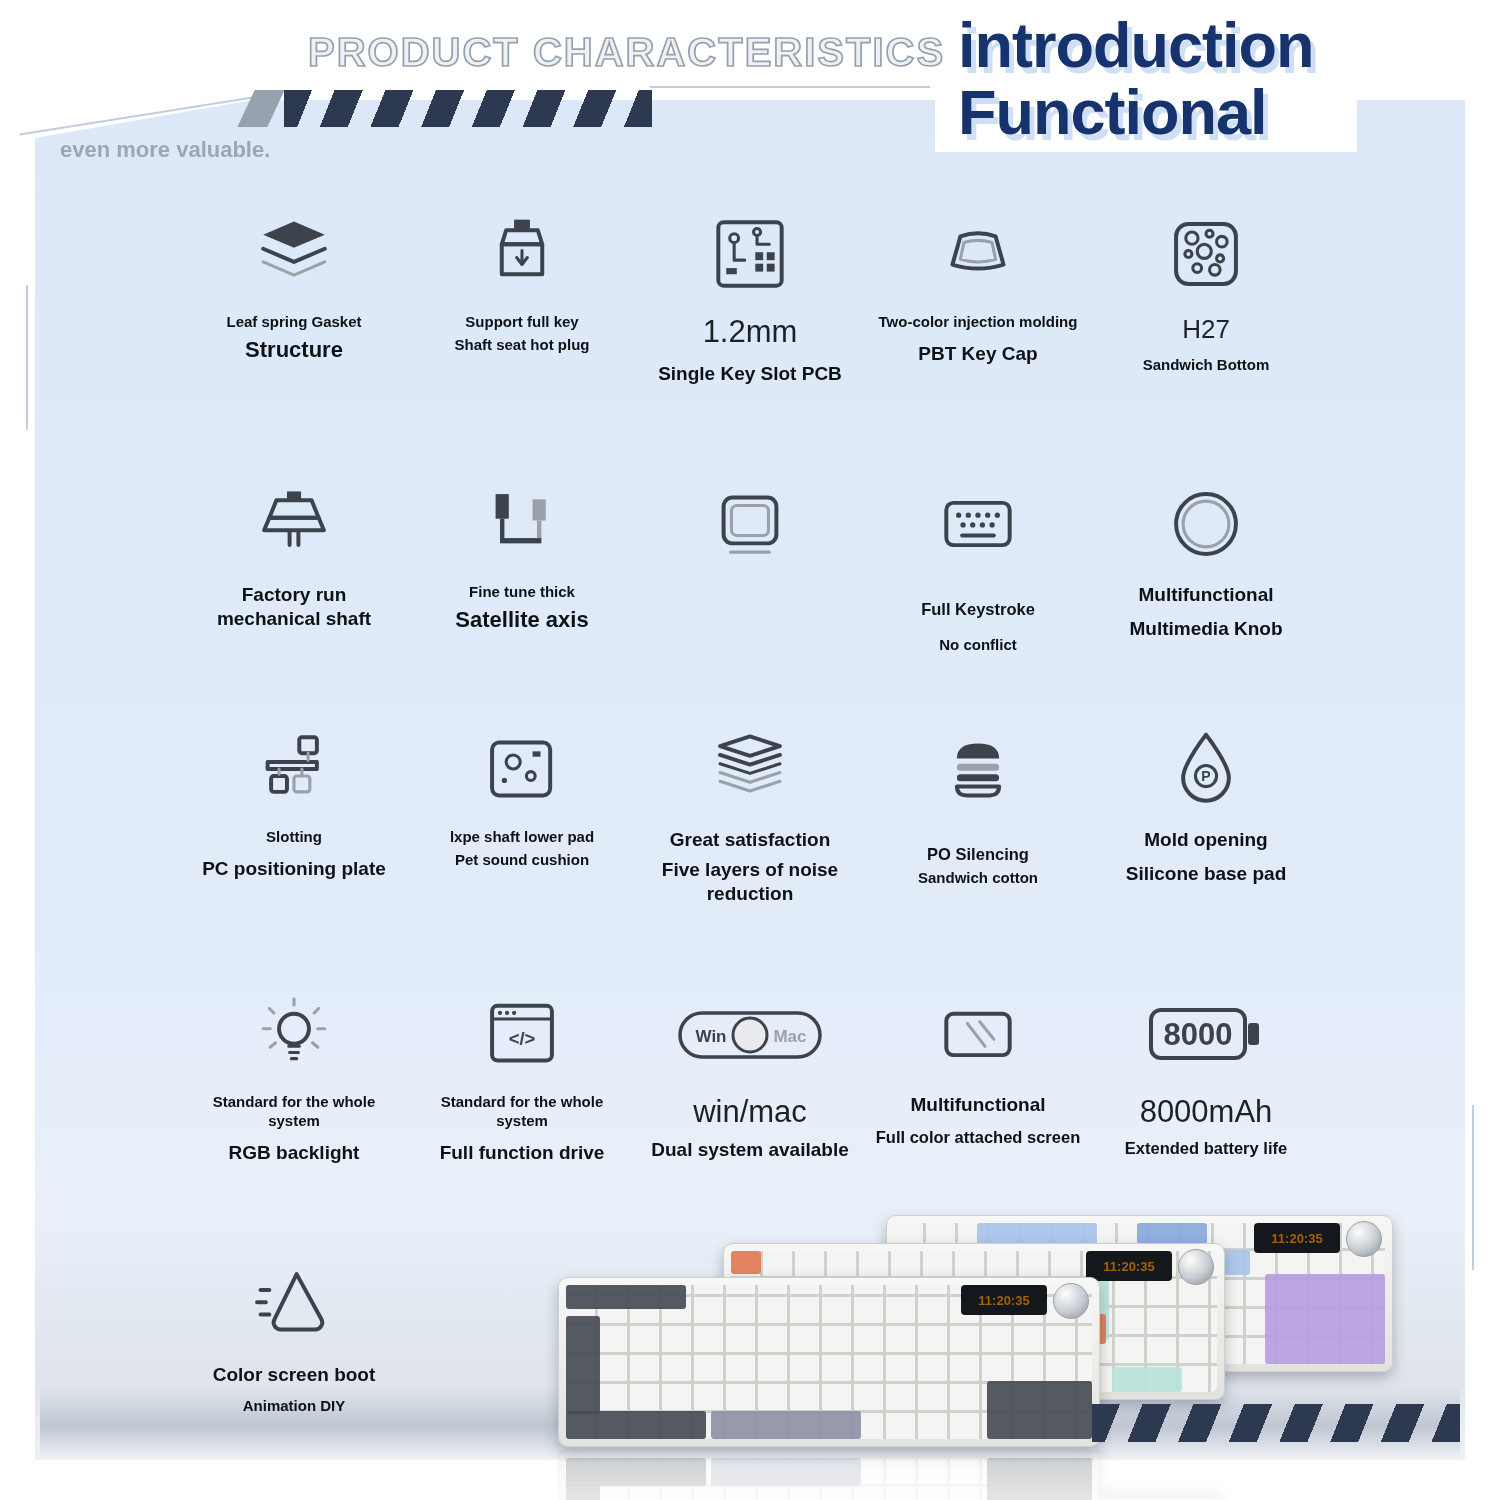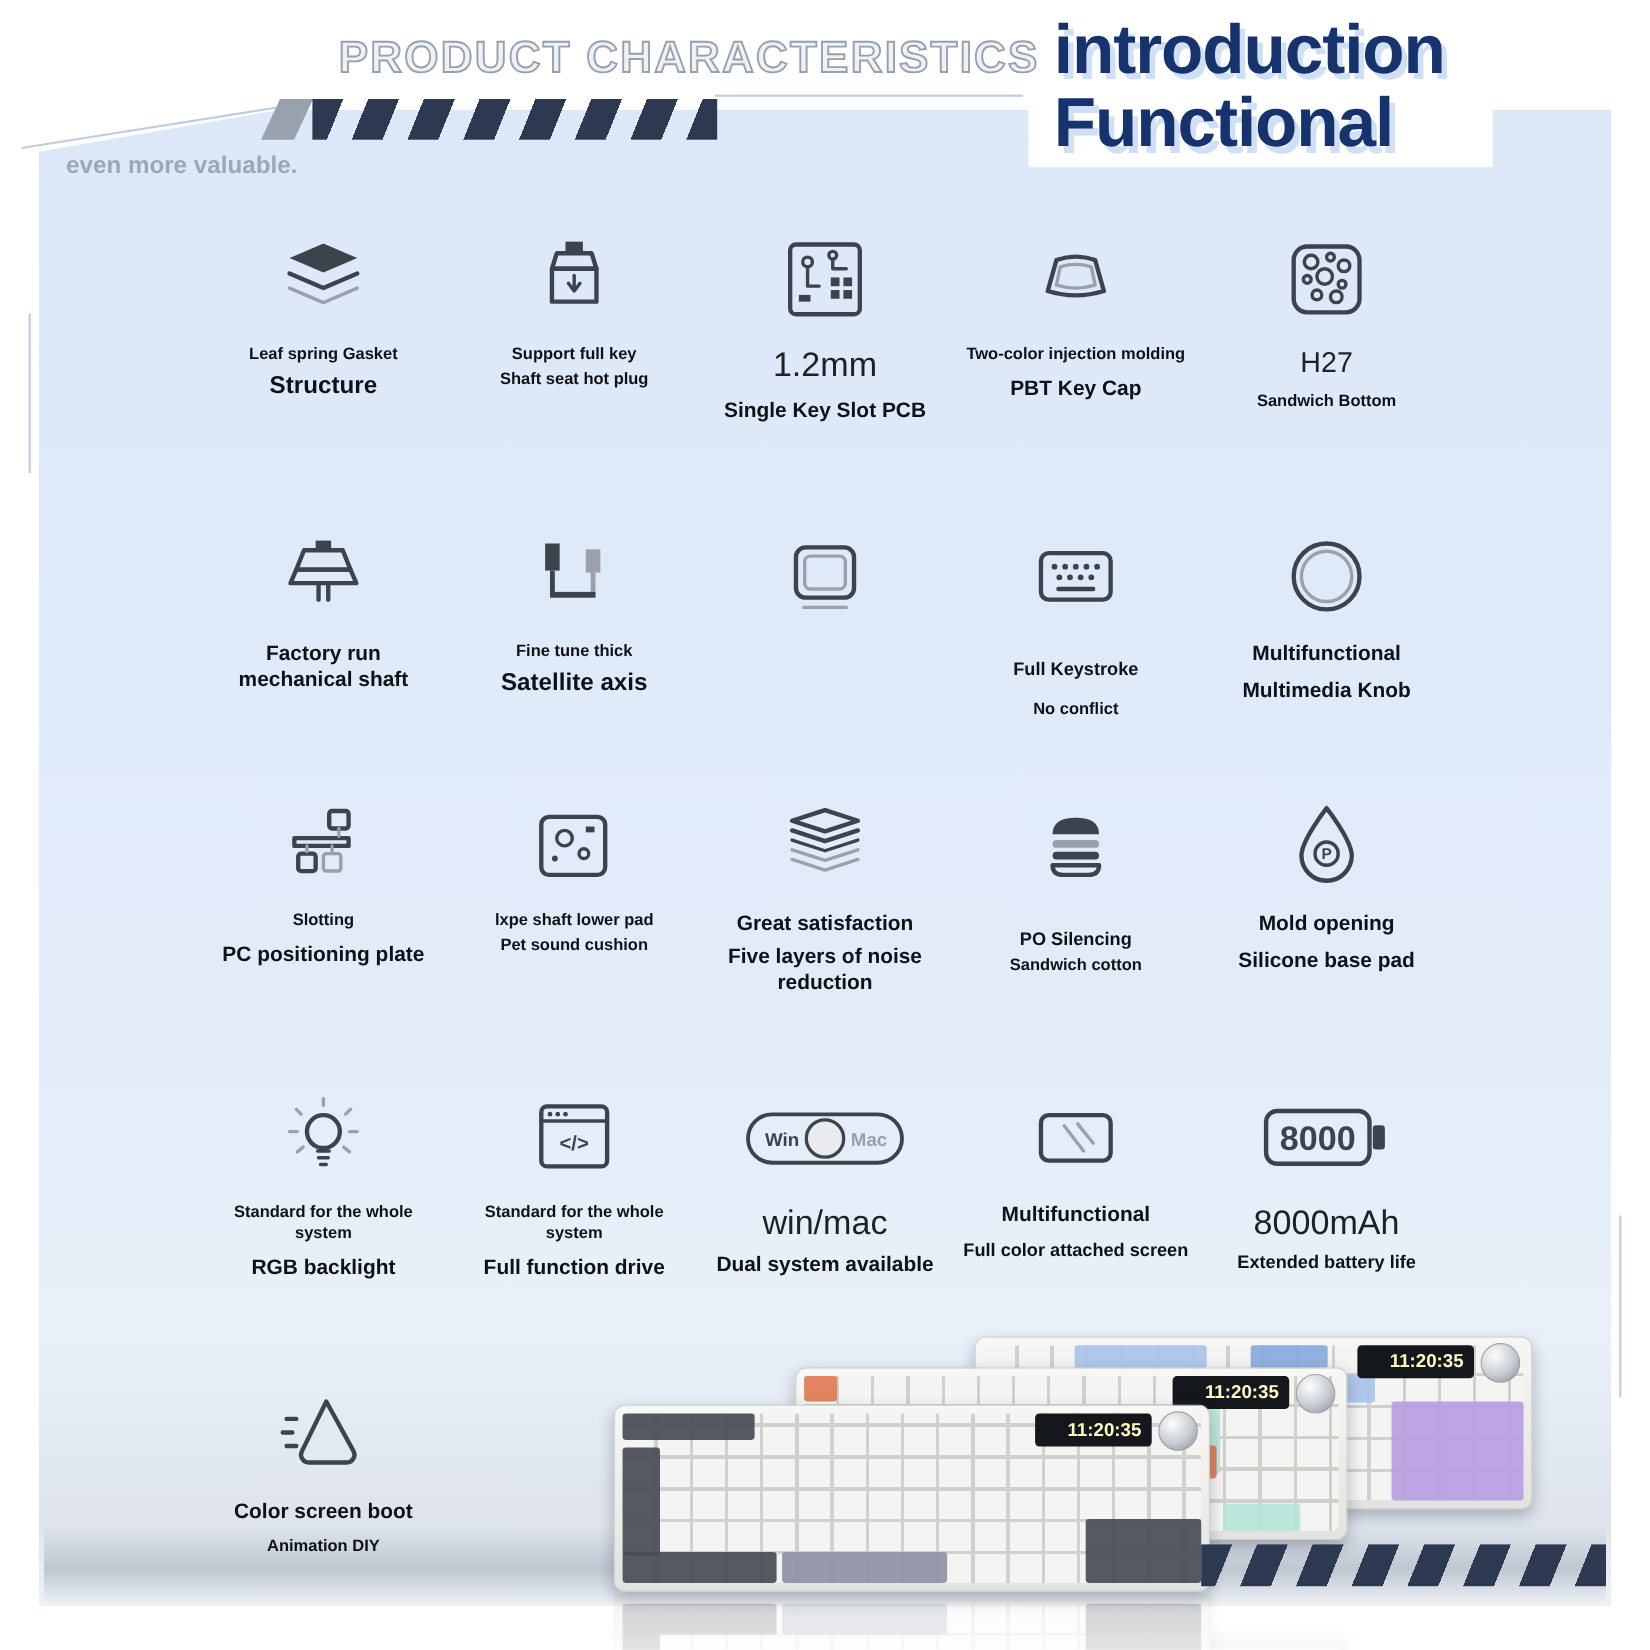--- a/index.html
+++ b/index.html
@@ -63,21 +63,21 @@
   .kb{position:absolute;border-radius:10px;background:linear-gradient(180deg,#f7f7f5,#e2e2de);
       box-shadow:0 6px 14px rgba(40,50,70,.30);border:1px solid #cfcfcb;}
   .kb1{left:0;top:62px;width:540px;height:168px;z-index:3;}
   .kb2{left:165px;top:28px;width:500px;height:155px;z-index:2;}
   .kb3{left:328px;top:0;width:505px;height:155px;z-index:1;}
   .kb-keys{position:absolute;left:7px;right:7px;top:7px;bottom:7px;border-radius:6px;background:#f4f4f2;
            background-image:repeating-linear-gradient(90deg,rgba(0,0,0,0) 0 29px,#d0d0cc 29px 32px),
                             repeating-linear-gradient(0deg,rgba(0,0,0,0) 0 26px,#d0d0cc 26px 29px);}
   .patch{position:absolute;border-radius:3px;opacity:.92;}
   .kb-screen{position:absolute;top:7px;right:52px;width:86px;height:30px;background:#14171c;border-radius:4px;
-             display:flex;align-items:center;justify-content:center;color:#fef9c3;font-size:17px;font-weight:700;z-index:5;padding-left:20px;}
+             display:flex;align-items:center;justify-content:center;color:#a16207;font-size:13px;font-weight:700;z-index:5;}
   .kb-knob{position:absolute;top:5px;right:10px;width:34px;height:34px;border-radius:50%;z-index:5;
            background:radial-gradient(circle at 35% 30%,#fdfdfd,#c7ccd2 55%,#878d95);border:1px solid #9aa0a8;}
   
   .kb1 .pa{left:7px;top:7px;width:120px;height:24px;background:#474c56;}
   .kb1 .pb{left:7px;top:38px;width:34px;height:98px;background:#474c56;}
   .kb1 .pc{left:7px;bottom:7px;height:28px;width:140px;background:#474c56;}
   .kb1 .pd{left:152px;bottom:7px;width:150px;height:28px;background:#8e90a6;}
   .kb1 .pe{right:7px;bottom:7px;width:105px;height:58px;background:#474c56;}
   
   .kb2 .pa{left:7px;top:7px;width:30px;height:23px;background:#e07952;}

